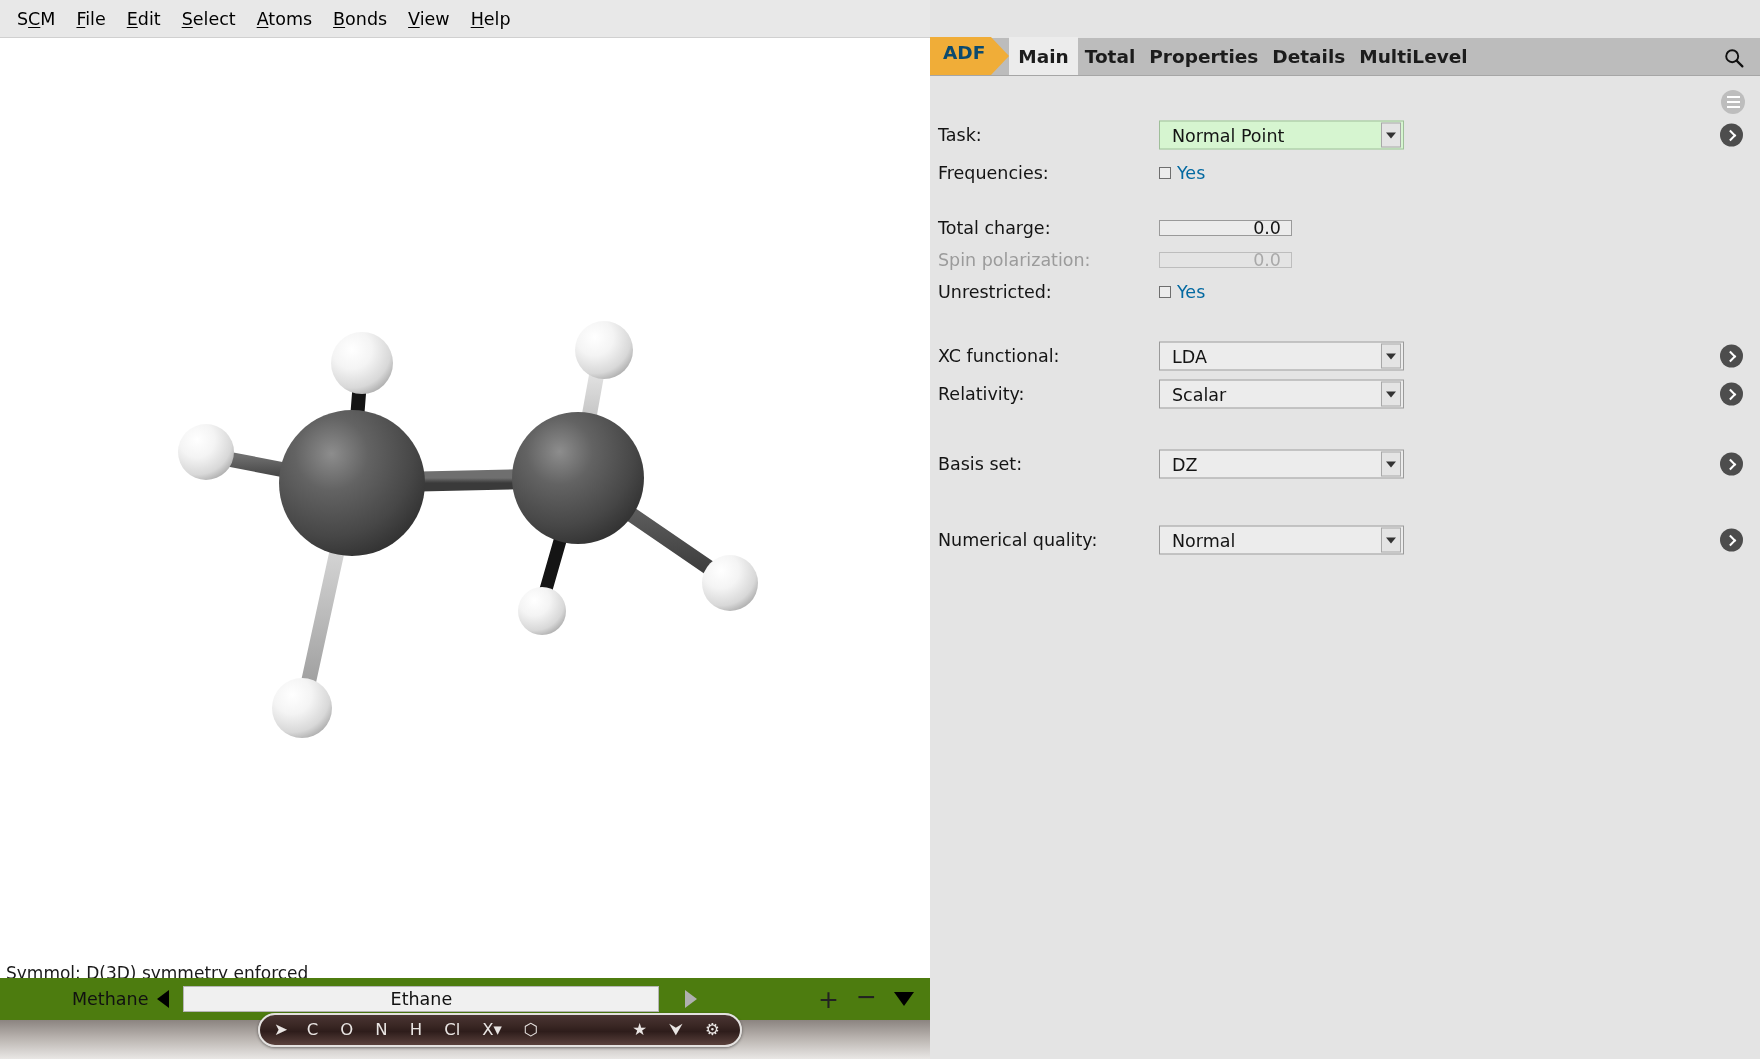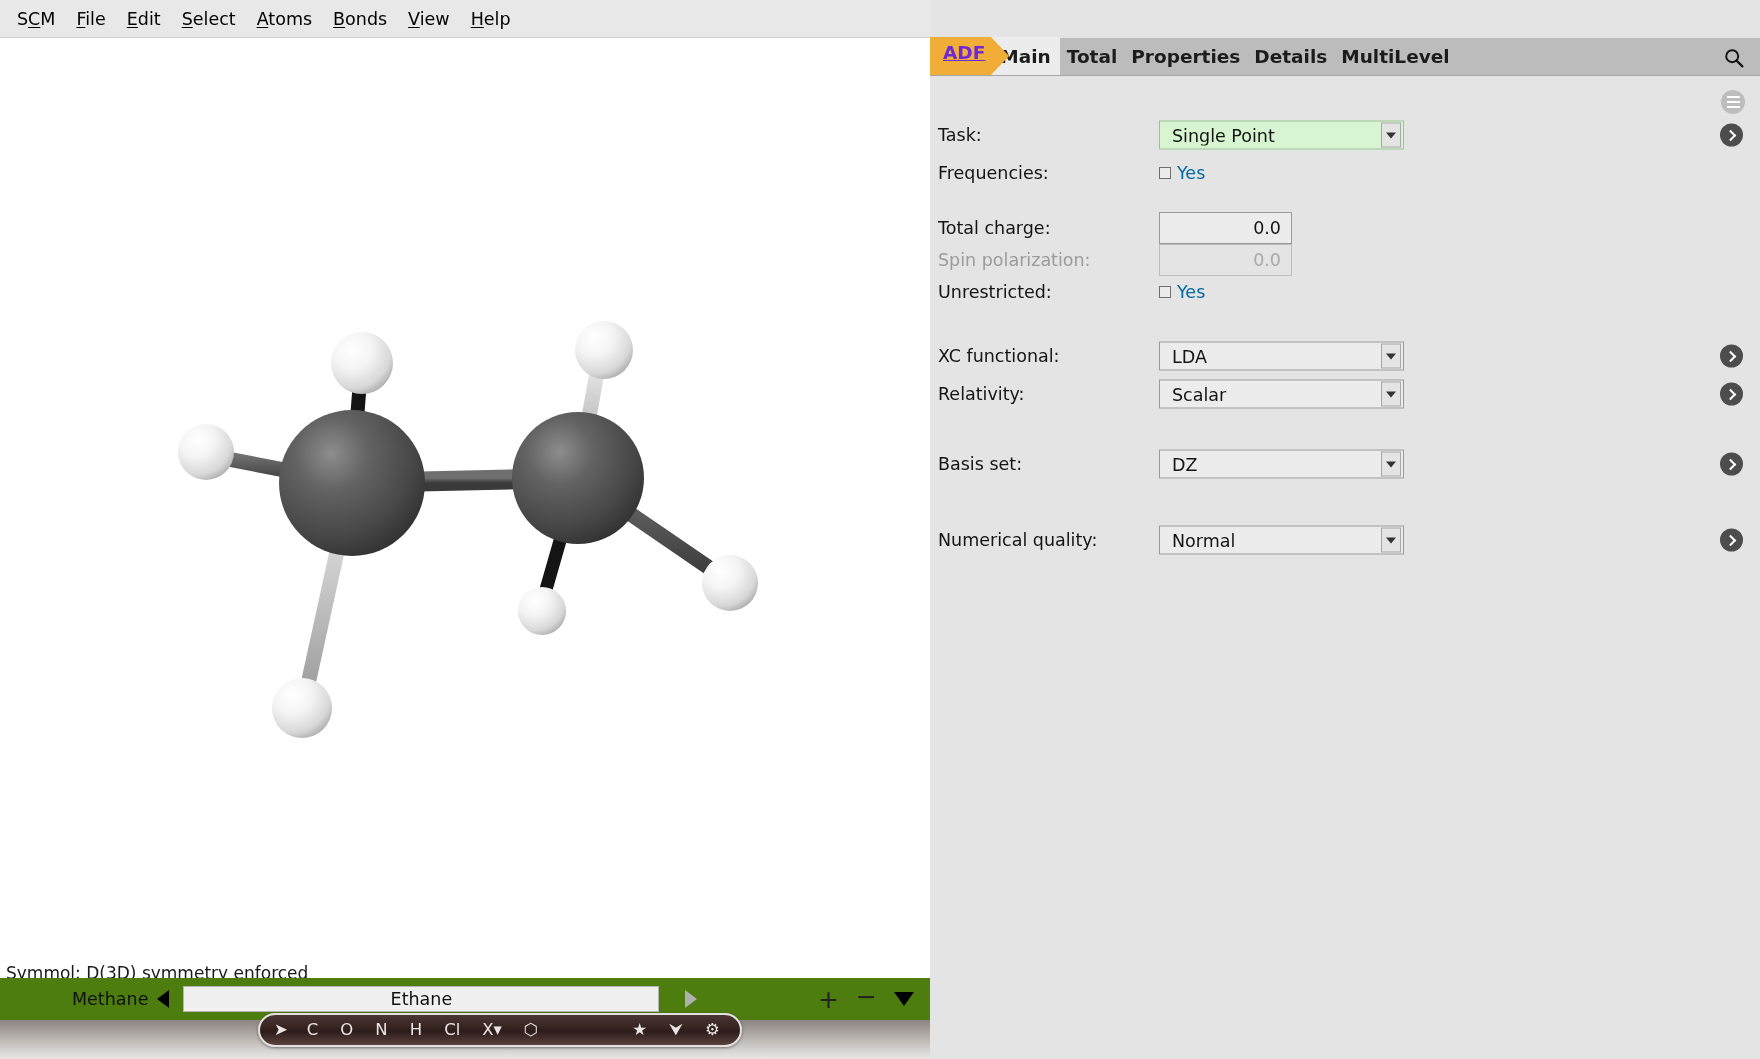--- a/index.html
+++ b/index.html
@@ -107,37 +107,36 @@
     position: absolute; left: 0; top: 38px; width: 830px; height: 38px;
     background: #bcbcbc;
     border-bottom: 1px solid #a6a6a6;
     display: flex; align-items: flex-end;
   }
   #adf-badge {
     position: relative;
     height: 38px; background: #f0ad38;
     display: flex; align-items: center;
     padding: 0 6px 8px 13px;
-    font-size: 18.5px; font-weight: bold; color: #6d28d9;
+    font-size: 18.5px; font-weight: bold; color: #0c4a6e;
     cursor: pointer;
-    text-decoration: underline;
   }
   #adf-badge::after {
     content: ""; position: absolute; right: -18px; top: 0;
     width: 0; height: 0;
     border-top: 19px solid transparent; border-bottom: 19px solid transparent;
     border-left: 18px solid #f0ad38;
   }
   .tab {
     height: 38px; display: flex; align-items: center;
     padding: 0 7px;
     font-size: 18.5px; font-weight: bold; color: #1c1c1c;
     cursor: pointer; white-space: nowrap;
   }
-  .tab.active { background: #ececec; padding: 0 9px; }
+  .tab.active { background: #ececec; padding: 0 9px; margin-left: 18px; }
   #tab-search {
     margin-left: auto; margin-right: 16px; margin-bottom: 7px;
     cursor: pointer; line-height: 0;
   }
   #panel-body {
     position: absolute; left: 0; top: 76px; width: 830px; height: 983px;
     background: #e4e4e4;
   }
   #hamburger {
     position: absolute; right: 15px; top: 14px;
@@ -174,21 +173,21 @@
   }
   .combo .carrow::after {
     content: ""; width: 0; height: 0;
     border-left: 5px solid transparent; border-right: 5px solid transparent;
     border-top: 6px solid #333;
   }
 
   
   .entry {
     position: absolute; left: 229px; top: 50%; transform: translateY(-50%);
-    width: 133px; height: 32px;
+    width: 133px; height: 16px;
     background: #ececec; border: 1px solid #9a9a9a;
     display: flex; align-items: center; justify-content: flex-end;
     padding-right: 10px;
     font-size: 17.5px; color: #141414; cursor: text;
   }
   .entry.disabled { color: #a9a9a9; border-color: #bdbdbd; background: #e4e4e4; cursor: default; }
 
   
   .cbwrap {
     position: absolute; left: 229px; top: 50%; transform: translateY(-50%);
@@ -333,21 +332,21 @@
 
       <div id="hamburger">
         <i></i>
         <i></i>
         <i></i>
       </div>
 
       <div class="row" style="top:42px;">
         <div class="lbl">Task:</div>
         <div class="combo green">
-          <div class="cval">Single Point</div>
+          <div class="cval">Normal Point</div>
           <div class="carrow"></div>
         </div>
         <div class="chev"></div>
       </div>
 
       <div class="row" style="top:80px;">
         <div class="lbl">Frequencies:</div>
         <div class="cbwrap">
           <span class="cbox"></span>
           <span class="cblabel">Yes</span>

